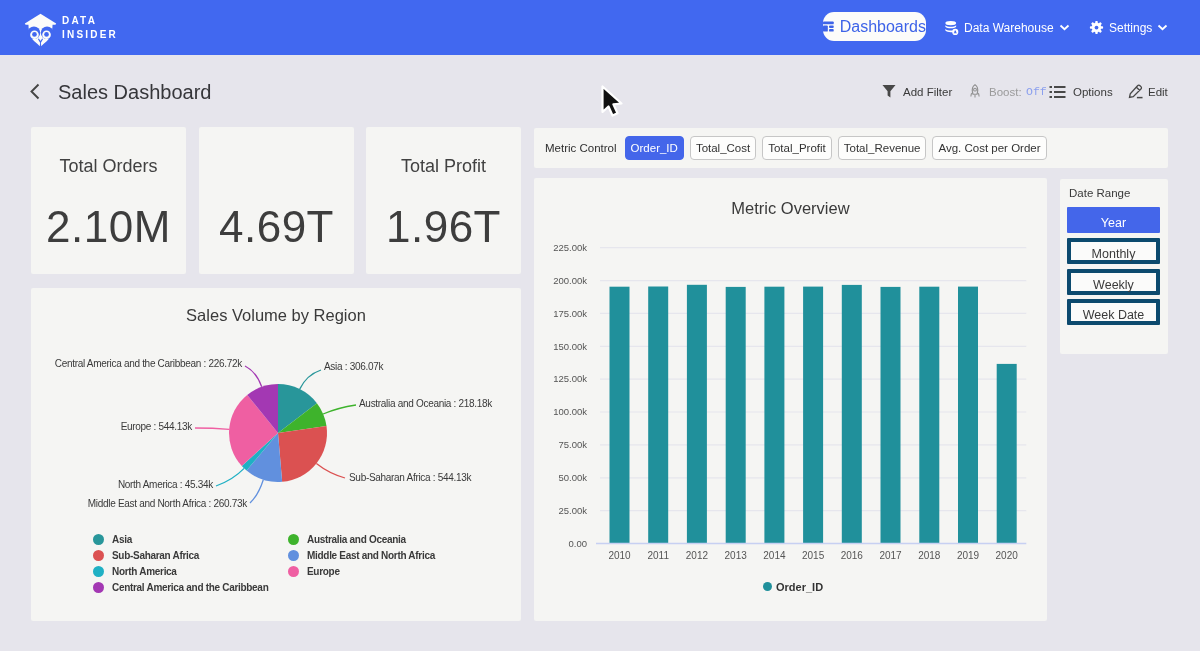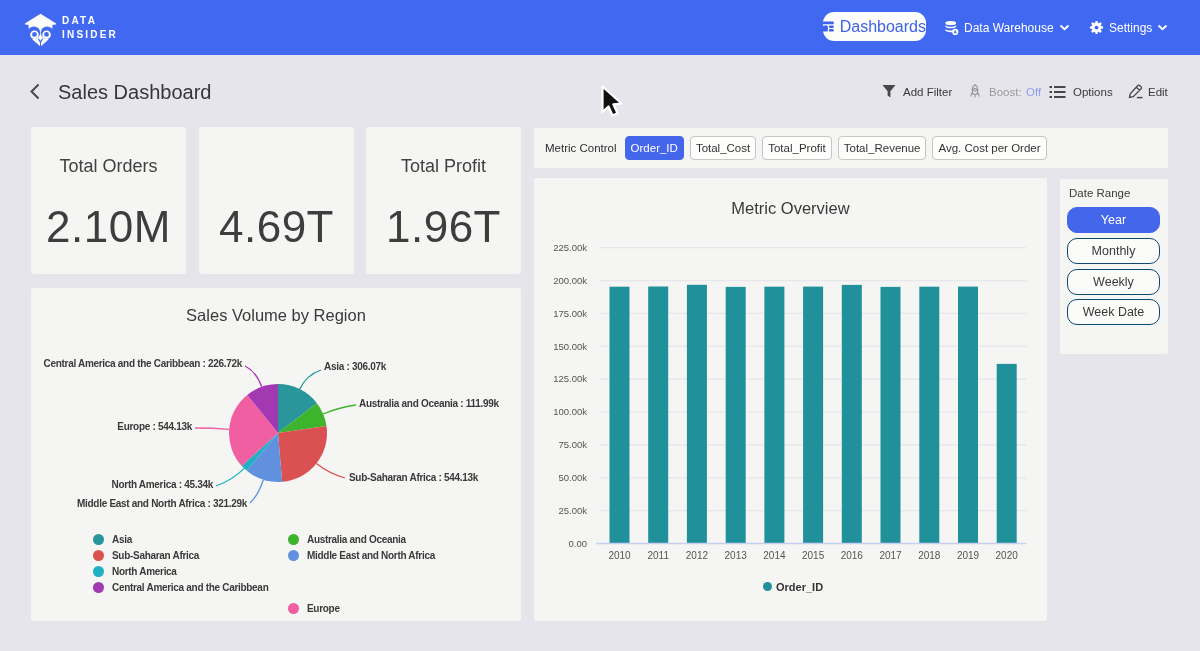--- a/index.html
+++ b/index.html
@@ -18,28 +18,28 @@
 .stat{width:155px;height:147px;top:127px;text-align:center;}
 .stat div{left:0;}
 .stat .t{position:absolute;width:100%;top:29px;font-size:18px;color:#414141;}
 .stat .v{position:absolute;width:100%;top:75px;font-size:44px;color:#3D3D3D;letter-spacing:0.5px;}
 
 #mc{left:534px;top:128px;width:634px;height:40px;display:flex;align-items:center;}
 .mbtn{height:24px;line-height:22px;border:1px solid #C6C6C6;border-radius:4px;background:#FDFDFC;color:#333;font-size:11.5px;padding:0 5px;margin-right:6px;}
 .mbtn.sel{background:#4466EA;border-color:#4466EA;color:#FFF;}
 
 #pie{left:31px;top:288px;width:490px;height:333px;}
-.plabel{position:absolute;font-size:10px;font-weight:bold;color:#3A3A3A;white-space:nowrap;letter-spacing:-0.3px;line-height:12px;}
+.plabel{position:absolute;font-size:10px;font-weight:normal;color:#3A3A3A;white-space:nowrap;letter-spacing:-0.3px;line-height:12px;}
 .leg{position:absolute;display:flex;align-items:center;gap:8px;font-size:10px;font-weight:bold;color:#3A3A3A;white-space:nowrap;letter-spacing:-0.3px;height:13px;}
 .dot{width:11px;height:11px;border-radius:50%;flex:none;}
 
 #bar{left:534px;top:178px;width:513px;height:443px;}
 
 #dr{left:1060px;top:179px;width:108px;height:175px;}
-.drbtn{position:absolute;left:7px;width:93px;height:26px;border:1px solid #0c4a6e;border-radius:10px;background:#FBFBFA;color:#3A3A3A;font-size:12.5px;text-align:center;line-height:24px;}
+.drbtn{position:absolute;left:7px;width:93px;height:26px;border:4px solid #0c4a6e;border-radius:1px;background:#FBFBFA;color:#3A3A3A;font-size:12.5px;text-align:center;line-height:24px;}
 .ctitle{position:absolute;width:100%;text-align:center;font-size:16.5px;color:#3A3A3A;}
 </style></head>
 <body>
 <div id="hdr">
   <svg id="logo" width="33" height="36" viewBox="0 0 36 40">
     <path d="M18 3 L35.4 13.8 L34.6 15.4 H1.4 L0.6 13.8 Z" fill="#FCFCFA"></path>
     <path d="M4.6 14.5 H31.4 C31.2 23.8 29.3 29.6 24.9 33.7 C22.7 35.7 20.3 37.3 18.9 39.2 L18 32 L17.1 39.2 C15.7 37.3 13.3 35.7 11.1 33.7 C6.7 29.6 4.8 23.8 4.6 14.5 Z" fill="#FCFCFA"></path>
     <circle cx="10.7" cy="24.2" r="7" fill="#4168F0"></circle>
     <circle cx="25.3" cy="24.2" r="7" fill="#4168F0"></circle>
     <circle cx="11.3" cy="26.4" r="4.8" fill="#FCFCFA"></circle>
@@ -111,21 +111,21 @@
 <svg class="abs" style="left:882px;top:84px;" width="14" height="15" viewBox="0 0 15 15">
     <path d="M0.5 0.5 H14.5 L9 7.2 V14 L6 11.7 V7.2 Z" fill="#484848"></path>
   </svg>
 <div class="tbi" style="left:903px;">Add Filter</div>
 <svg class="abs" style="left:968px;top:83px;" width="14" height="16" viewBox="0 0 16 17">
   <path d="M8 1.2 C10.6 3 11.5 6.5 10.9 9.6 L10.3 12.2 H5.7 L5.1 9.6 C4.5 6.5 5.4 3 8 1.2 Z" fill="none" stroke="#8F8F8F" stroke-width="1.3"></path>
   <circle cx="8" cy="7" r="1.6" fill="none" stroke="#8F8F8F" stroke-width="1.2"></circle>
   <path d="M5.3 10.5 C3.8 11.2 3.2 13 3.3 14.8 M10.7 10.5 C12.2 11.2 12.8 13 12.7 14.8 M8 13.2 V15.8" fill="none" stroke="#8F8F8F" stroke-width="1.2"></path>
 </svg>
 <div class="tbi" style="left:989px;color:#9A9A9A;font-weight:400;">Boost:</div>
-<div class="tbi" style="left:1026px;color:#8CA0EE;font-weight:400;">Off</div>
+<div class="tbi" style="left:1026px;color:#8CA0EE;font-weight:400;font-family:Liberation Mono, monospace;">Off</div>
 <svg class="abs" style="left:1049px;top:85px;" width="17" height="14" viewBox="0 0 17 14">
   <g stroke="#484848" stroke-width="2">
       <path d="M0.5 2 H3"></path>
       <path d="M5 2 H16.5"></path>
       <path d="M0.5 7 H3"></path>
       <path d="M5 7 H16.5"></path>
       <path d="M0.5 12 H3"></path>
       <path d="M5 12 H16.5"></path>
     </g>
 </svg>
@@ -169,33 +169,33 @@
     <path d="M247.0 145.0 L216.22 106.88 A49.0 49.0 0 0 1 247.00 96.00 Z" fill="#A338B3"></path>
     <path d="M268.7 101.1 Q275.8 86.7 290 82" fill="none" stroke="#28969A" stroke-width="1.3"></path>
     <path d="M292.1 126.0 Q306.9 119.7 325 117" fill="none" stroke="#3EB32C" stroke-width="1.3"></path>
     <path d="M285.4 175.5 Q297.9 185.4 314 190" fill="none" stroke="#DB5151" stroke-width="1.3"></path>
     <path d="M232.3 191.7 Q227.4 207.0 219 215" fill="none" stroke="#6190DE" stroke-width="1.3"></path>
     <path d="M213.1 180.4 Q202.0 191.9 185 198" fill="none" stroke="#1FB0C4" stroke-width="1.3"></path>
     <path d="M198.1 141.3 Q182.2 140.0 164 140" fill="none" stroke="#EF5FA2" stroke-width="1.3"></path>
     <path d="M230.7 98.8 Q225.3 83.7 214 78" fill="none" stroke="#A338B3" stroke-width="1.3"></path>
   </svg>
   <div class="plabel" style="left:293px;top:73px;">Asia : 306.07k</div>
-  <div class="plabel" style="left:328px;top:110px;">Australia and Oceania : 111.99k</div>
+  <div class="plabel" style="left:328px;top:110px;">Australia and Oceania : 218.18k</div>
   <div class="plabel" style="left:318px;top:184px;">Sub-Saharan Africa : 544.13k</div>
-  <div class="plabel" style="right:274px;top:210px;">Middle East and North Africa : 321.29k</div>
+  <div class="plabel" style="right:274px;top:210px;">Middle East and North Africa : 260.73k</div>
   <div class="plabel" style="right:308px;top:191px;">North America : 45.34k</div>
   <div class="plabel" style="right:329px;top:133px;">Europe : 544.13k</div>
   <div class="plabel" style="right:279px;top:70px;">Central America and the Caribbean : 226.72k</div>
   <div class="leg" style="left:62px;top:245px;"><span class="dot" style="background:#28969A;"></span>Asia</div>
   <div class="leg" style="left:62px;top:261px;"><span class="dot" style="background:#DB5151;"></span>Sub-Saharan Africa</div>
   <div class="leg" style="left:62px;top:277px;"><span class="dot" style="background:#1FB0C4;"></span>North America</div>
   <div class="leg" style="left:62px;top:293px;"><span class="dot" style="background:#A338B3;"></span>Central America and the Caribbean</div>
   <div class="leg" style="left:257px;top:245px;"><span class="dot" style="background:#3EB32C;"></span>Australia and Oceania</div>
   <div class="leg" style="left:257px;top:261px;"><span class="dot" style="background:#6190DE;"></span>Middle East and North Africa</div>
-  <div class="leg" style="left:257px;top:277px;margin-top:37px;"><span class="dot" style="background:#EF5FA2;"></span>Europe</div>
+  <div class="leg" style="left:257px;top:277px;"><span class="dot" style="background:#EF5FA2;"></span>Europe</div>
 </div>
 
 <div class="card" id="bar">
   <div class="ctitle" style="top:21px;">Metric Overview</div>
   <svg class="abs" style="left:0;top:0;" width="513" height="443" viewBox="0 0 513 443">
     <g stroke="#E6E6ED" stroke-width="1.2">
       <line x1="66" y1="332.6" x2="492.3" y2="332.6"></line>
       <line x1="66" y1="299.8" x2="492.3" y2="299.8"></line>
       <line x1="66" y1="266.9" x2="492.3" y2="266.9"></line>
       <line x1="66" y1="234.0" x2="492.3" y2="234.0"></line>

